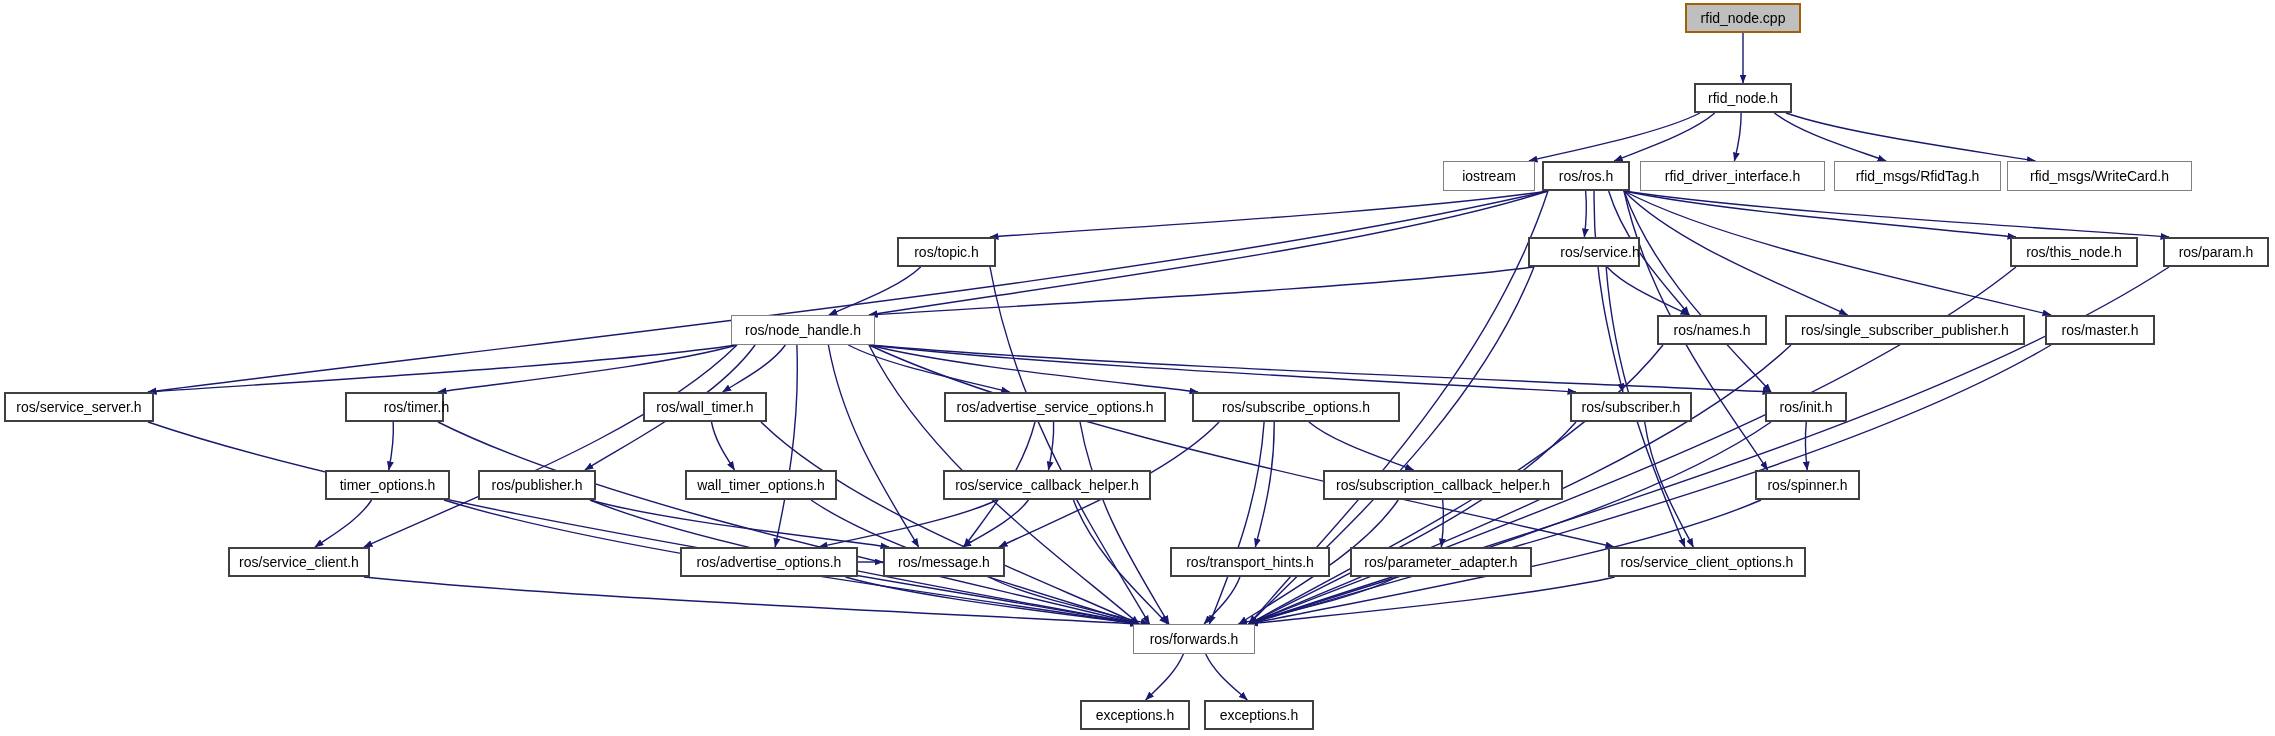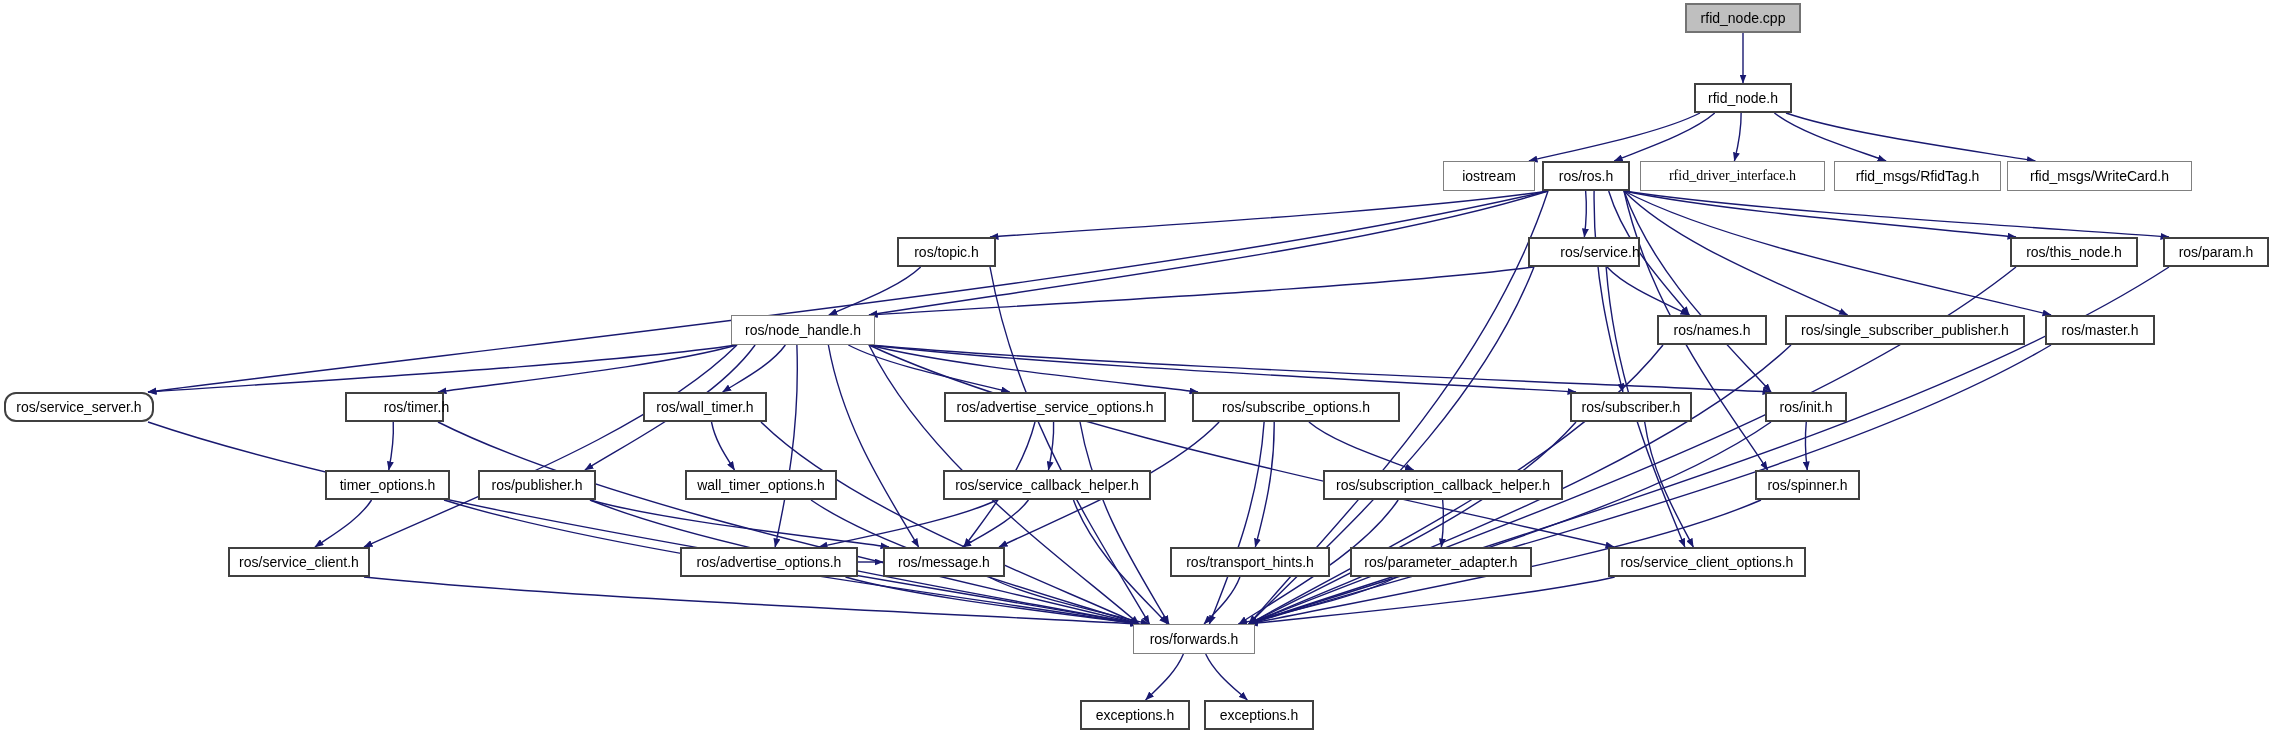--- a/index.html
+++ b/index.html
@@ -36,21 +36,21 @@
     line-height: 1;
     white-space: nowrap;
     height: 30px;
     cursor: pointer;
   }
   .node.strong {
     border: 2px solid #404040;
   }
   .node.root {
     background: #bfbfbf;
-    border: 2px solid #737373;
+    border: 2px solid #a16207;
   }
   .node-label {
     padding: 0 8px;
     pointer-events: none;
   }
 </style>
 </head>
 <body>
 
 <div id="graph-root">
@@ -148,21 +148,21 @@
       </div>
       <div class="node strong" style="left: 1694px; top: 83px; width: 98px;">
         <span class="node-label">rfid_node.h</span>
       </div>
       <div class="node" style="left: 1443px; top: 161px; width: 92px;">
         <span class="node-label">iostream</span>
       </div>
       <div class="node strong" style="left: 1542px; top: 161px; width: 88px;">
         <span class="node-label">ros/ros.h</span>
       </div>
-      <div class="node" style="left: 1640px; top: 161px; width: 185px; font-family: Liberation Serif, serif;">
+      <div class="node" style="left: 1640px; top: 161px; width: 185px;">
         <span class="node-label">rfid_driver_interface.h</span>
       </div>
       <div class="node" style="left: 1834px; top: 161px; width: 167px;">
         <span class="node-label">rfid_msgs/RfidTag.h</span>
       </div>
       <div class="node" style="left: 2007px; top: 161px; width: 185px;">
         <span class="node-label">rfid_msgs/WriteCard.h</span>
       </div>
       <div class="node strong" style="left: 897px; top: 237px; width: 99px;">
         <span class="node-label">ros/topic.h</span>
@@ -181,21 +181,21 @@
       </div>
       <div class="node strong" style="left: 1657px; top: 315px; width: 110px;">
         <span class="node-label">ros/names.h</span>
       </div>
       <div class="node strong" style="left: 1785px; top: 315px; width: 240px;">
         <span class="node-label">ros/single_subscriber_publisher.h</span>
       </div>
       <div class="node strong" style="left: 2045px; top: 315px; width: 110px;">
         <span class="node-label">ros/master.h</span>
       </div>
-      <div class="node strong" style="left: 4px; top: 392px; width: 150px; border-radius: 12px;">
+      <div class="node strong" style="left: 4px; top: 392px; width: 150px;">
         <span class="node-label">ros/service_server.h</span>
       </div>
       <div class="node strong" style="left: 345px; top: 392px; width: 99px; padding-left: 44px;">
         <span class="node-label">ros/timer.h</span>
       </div>
       <div class="node strong" style="left: 643px; top: 392px; width: 124px;">
         <span class="node-label">ros/wall_timer.h</span>
       </div>
       <div class="node strong" style="left: 944px; top: 392px; width: 222px;">
         <span class="node-label">ros/advertise_service_options.h</span>

